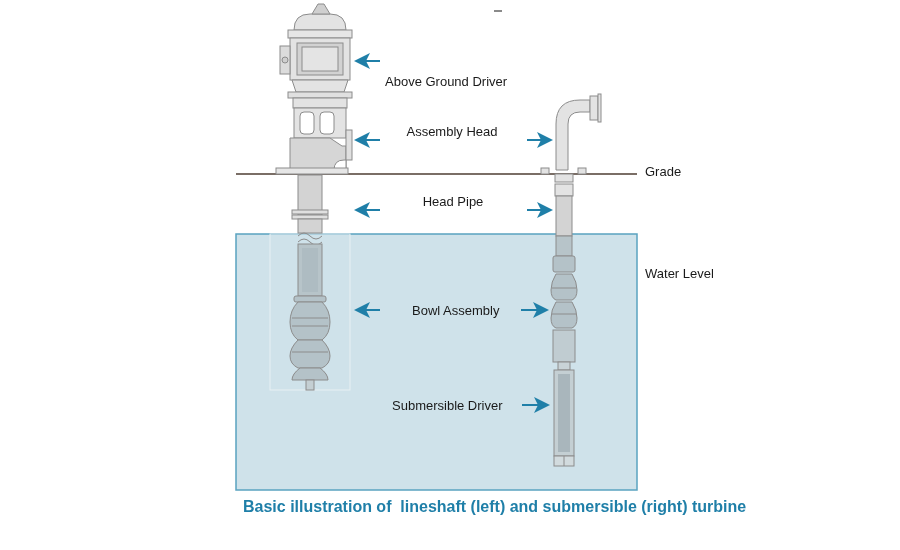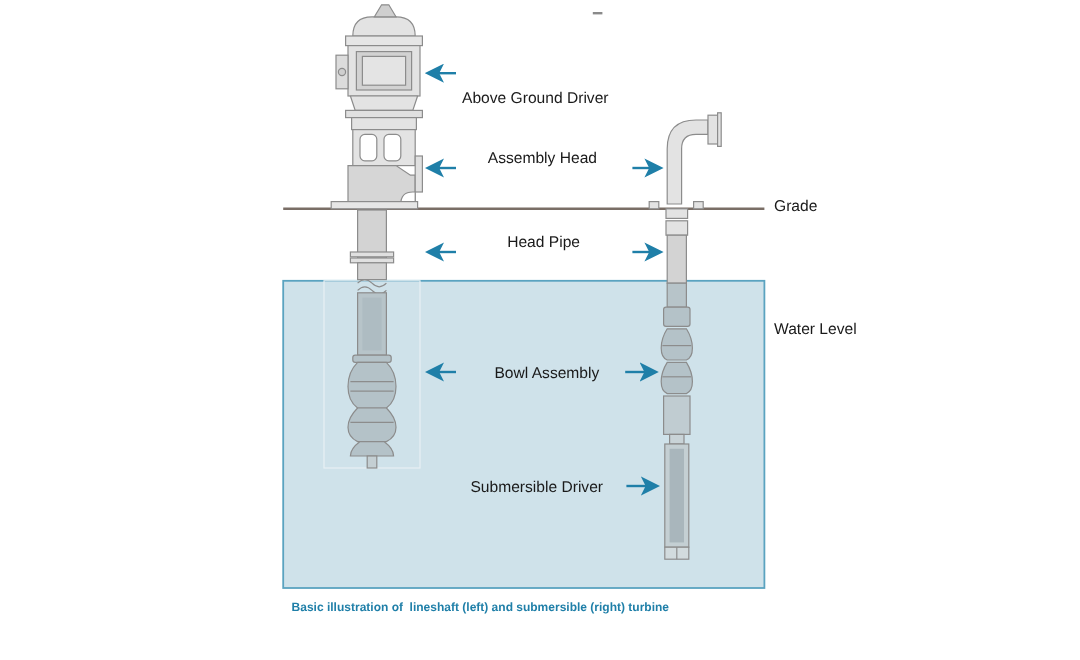--- a/index.html
+++ b/index.html
@@ -1,20 +1,20 @@
 <!DOCTYPE html>
 <html><head>
 <meta charset="utf-8">
 <style>
   html,body{margin:0;padding:0;background:#ffffff;}
   body{width:900px;height:550px;position:relative;overflow:hidden;font-family:"Liberation Sans",sans-serif;}
   .stage{position:absolute;left:0;top:0;width:900px;height:550px;}
   svg{position:absolute;left:0;top:0;}
   .lbl{position:absolute;font-size:13px;color:#1a1a1a;line-height:17px;text-align:center;white-space:nowrap;}
-  .caption{position:absolute;left:243px;top:498px;font-size:10px;font-weight:bold;color:#1f7fa8;line-height:18px;width:470px;}
+  .caption{position:absolute;left:243px;top:498px;font-size:16px;font-weight:bold;color:#1f7fa8;line-height:18px;width:470px;}
 </style>
 </head>
 <body>
 
 <div class="stage">
 <svg width="900" height="550" viewBox="0 0 900 550">
   <defs>
     <marker id="ah" markerWidth="8" markerHeight="8" refX="4" refY="4" orient="auto">
       <path d="M0,0 L8,4 L0,8 L2,4 Z" fill="#1f7fa8"></path>
     </marker>

